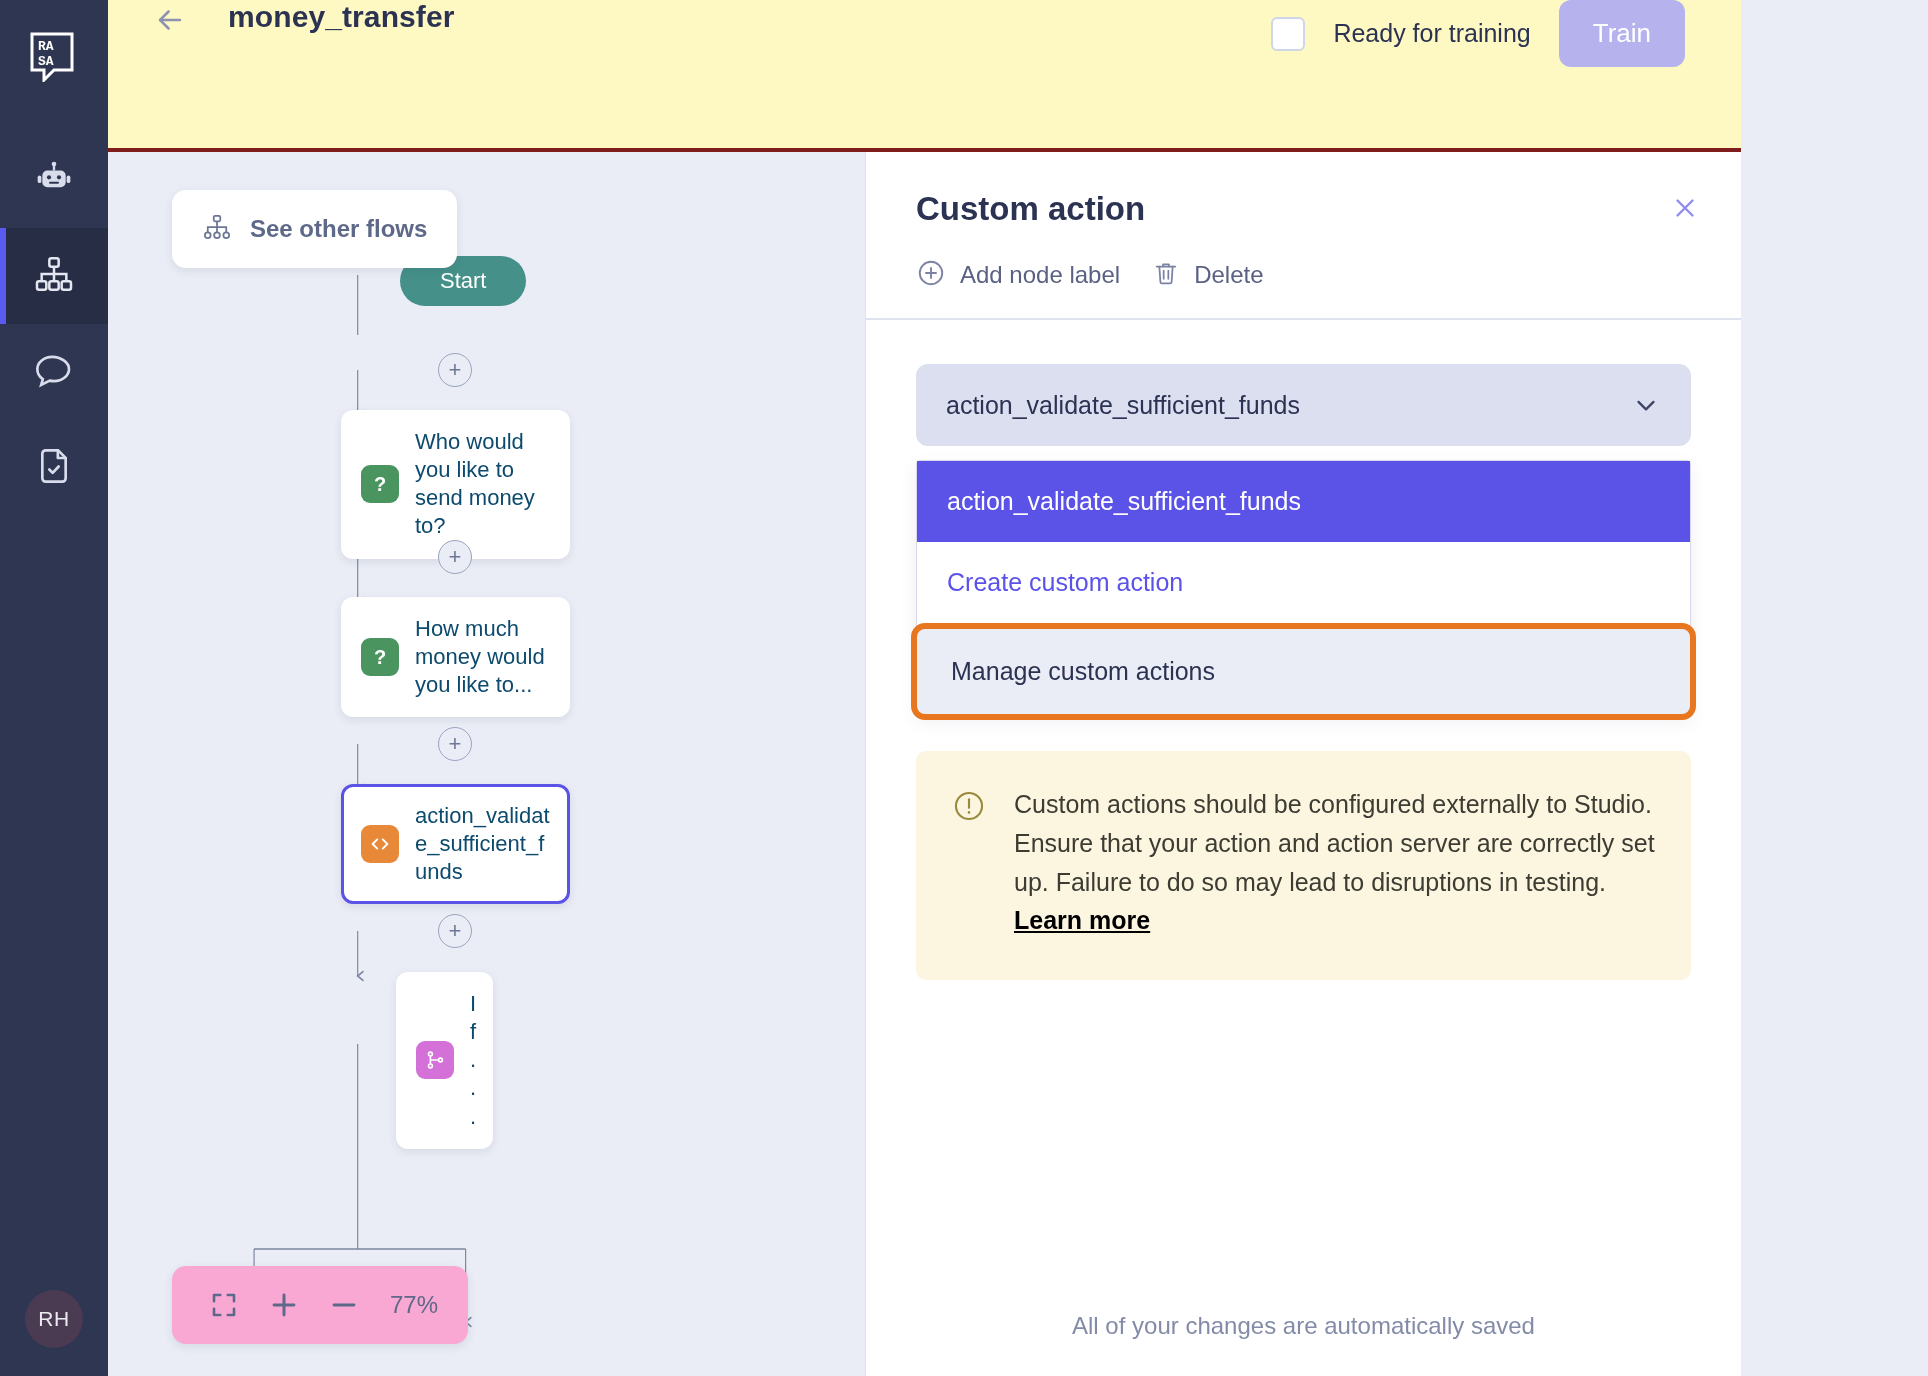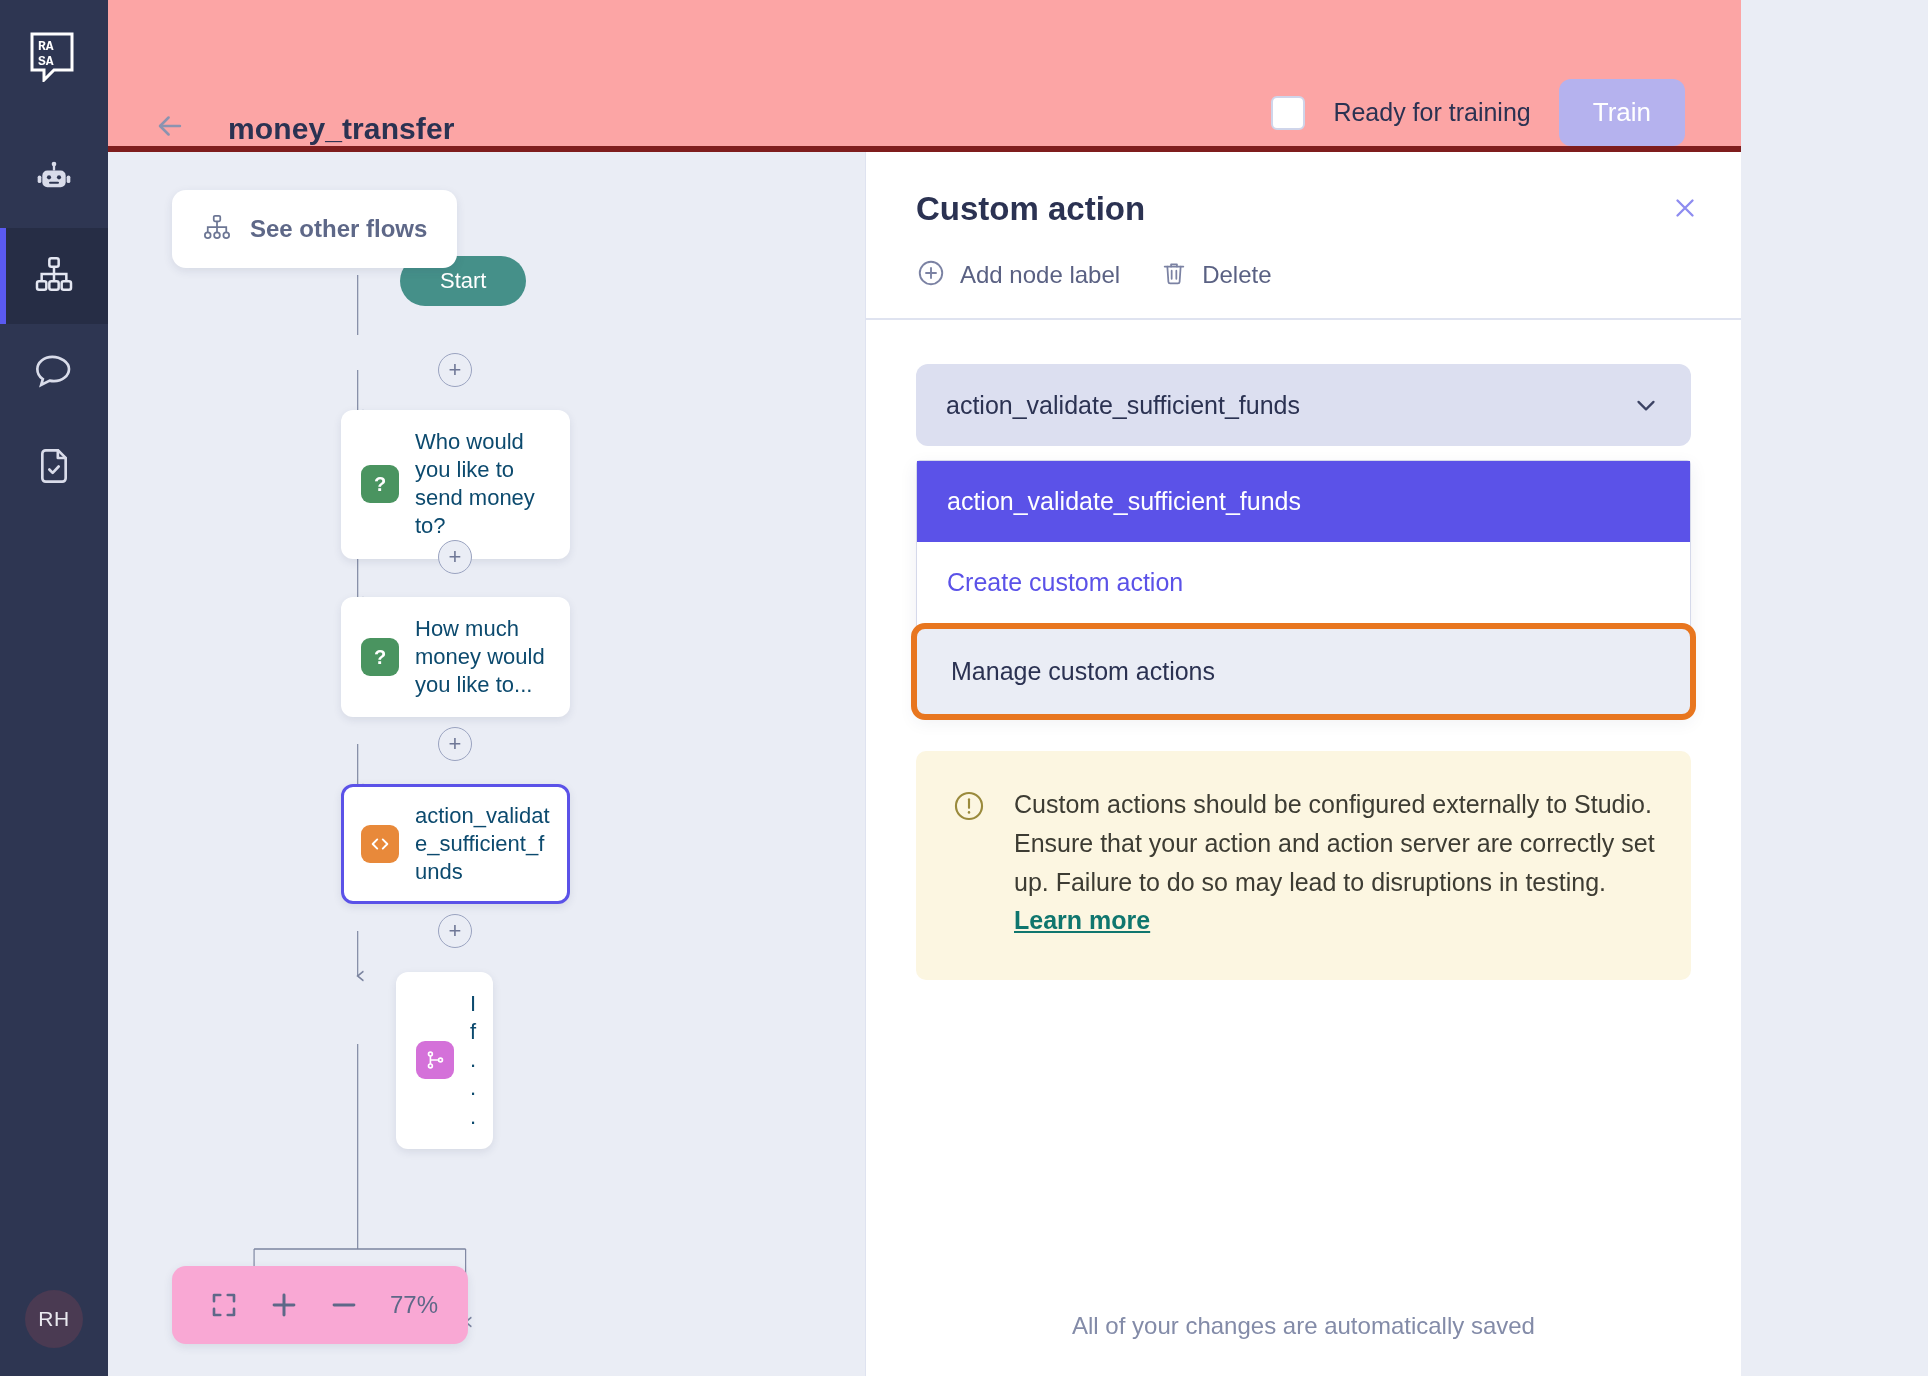--- a/index.html
+++ b/index.html
@@ -41,23 +41,23 @@
     background: #4a3a52;
     display: flex; align-items: center; justify-content: center;
     color: #e9e9ef; font-size: 21px; letter-spacing: .5px;
     cursor: pointer;
   }
 
   
   .main { flex: 1 1 auto; height: 1376px; position: relative; display: flex; flex-direction: column; }
 
   .topbar {
-    height: 152px; background: #fca5a5;
-    border-bottom: 6px solid #7f1d1d;
-    display: flex; align-items: flex-end;
+    height: 152px; background: #fef9c3;
+    border-bottom: 4px solid #7f1d1d;
+    display: flex; align-items: flex-start;
     padding: 0 56px 0 42px;
     flex: 0 0 152px;
     position: relative; z-index: 5;
   }
   .back-arrow { width: 40px; height: 40px; display:flex; align-items:center; justify-content:center; cursor:pointer; }
   .flow-title {
     margin-left: 38px;
     font-size: 30px; font-weight: 700; color: #2b3252; letter-spacing: .1px;
   }
   .topbar-right { margin-left: auto; display: flex; align-items: center; gap: 28px; }
@@ -152,21 +152,21 @@
     position: relative;
     display: flex; flex-direction: column;
   }
   .panel-head { padding: 38px 68px 26px 50px; position: relative; }
   .panel-title { font-size: 33px; font-weight: 700; color: #2b3252; }
   .panel-close {
     position: absolute; right: 38px; top: 38px;
     width: 36px; height: 36px; cursor: pointer;
     display: flex; align-items: center; justify-content: center;
   }
-  .panel-actions { display: flex; align-items: center; gap: 40px; margin-top: 30px; }
+  .panel-actions { display: flex; align-items: center; gap: 32px; margin-top: 30px; }
   .panel-action { display: flex; align-items: center; gap: 14px; cursor: pointer; }
   .panel-action .lbl { font-size: 24px; color: #5a6183; }
   .panel-divider { height: 2px; background: #dfe3f0; }
 
   .panel-body { padding: 44px 50px 0 50px; position: relative; flex: 1 1 auto; }
 
   .select-box {
     background: #dcdff0; border-radius: 12px;
     padding: 26px 30px;
     display: flex; align-items: center;
@@ -200,21 +200,21 @@
   }
 
   .alert {
     margin-top: 36px;
     background: #fcf6e1; border-radius: 10px;
     padding: 34px 36px 40px 36px;
     display: flex; gap: 26px;
   }
   .alert-icon { flex: 0 0 36px; margin-top: 4px; }
   .alert-text { font-size: 25px; line-height: 1.55; color: #3d3c33; }
-  .alert-text a { color: #0f766e; font-weight: 700; text-decoration: underline; }
+  .alert-text a { color: #000000; font-weight: 700; text-decoration: underline; }
 
   .panel-footer {
     padding: 0 50px 36px 50px;
     text-align: center;
   }
   .panel-footer .saved {
     font-size: 24px; color: #838ba8;
   }
 </style>
 </head>

